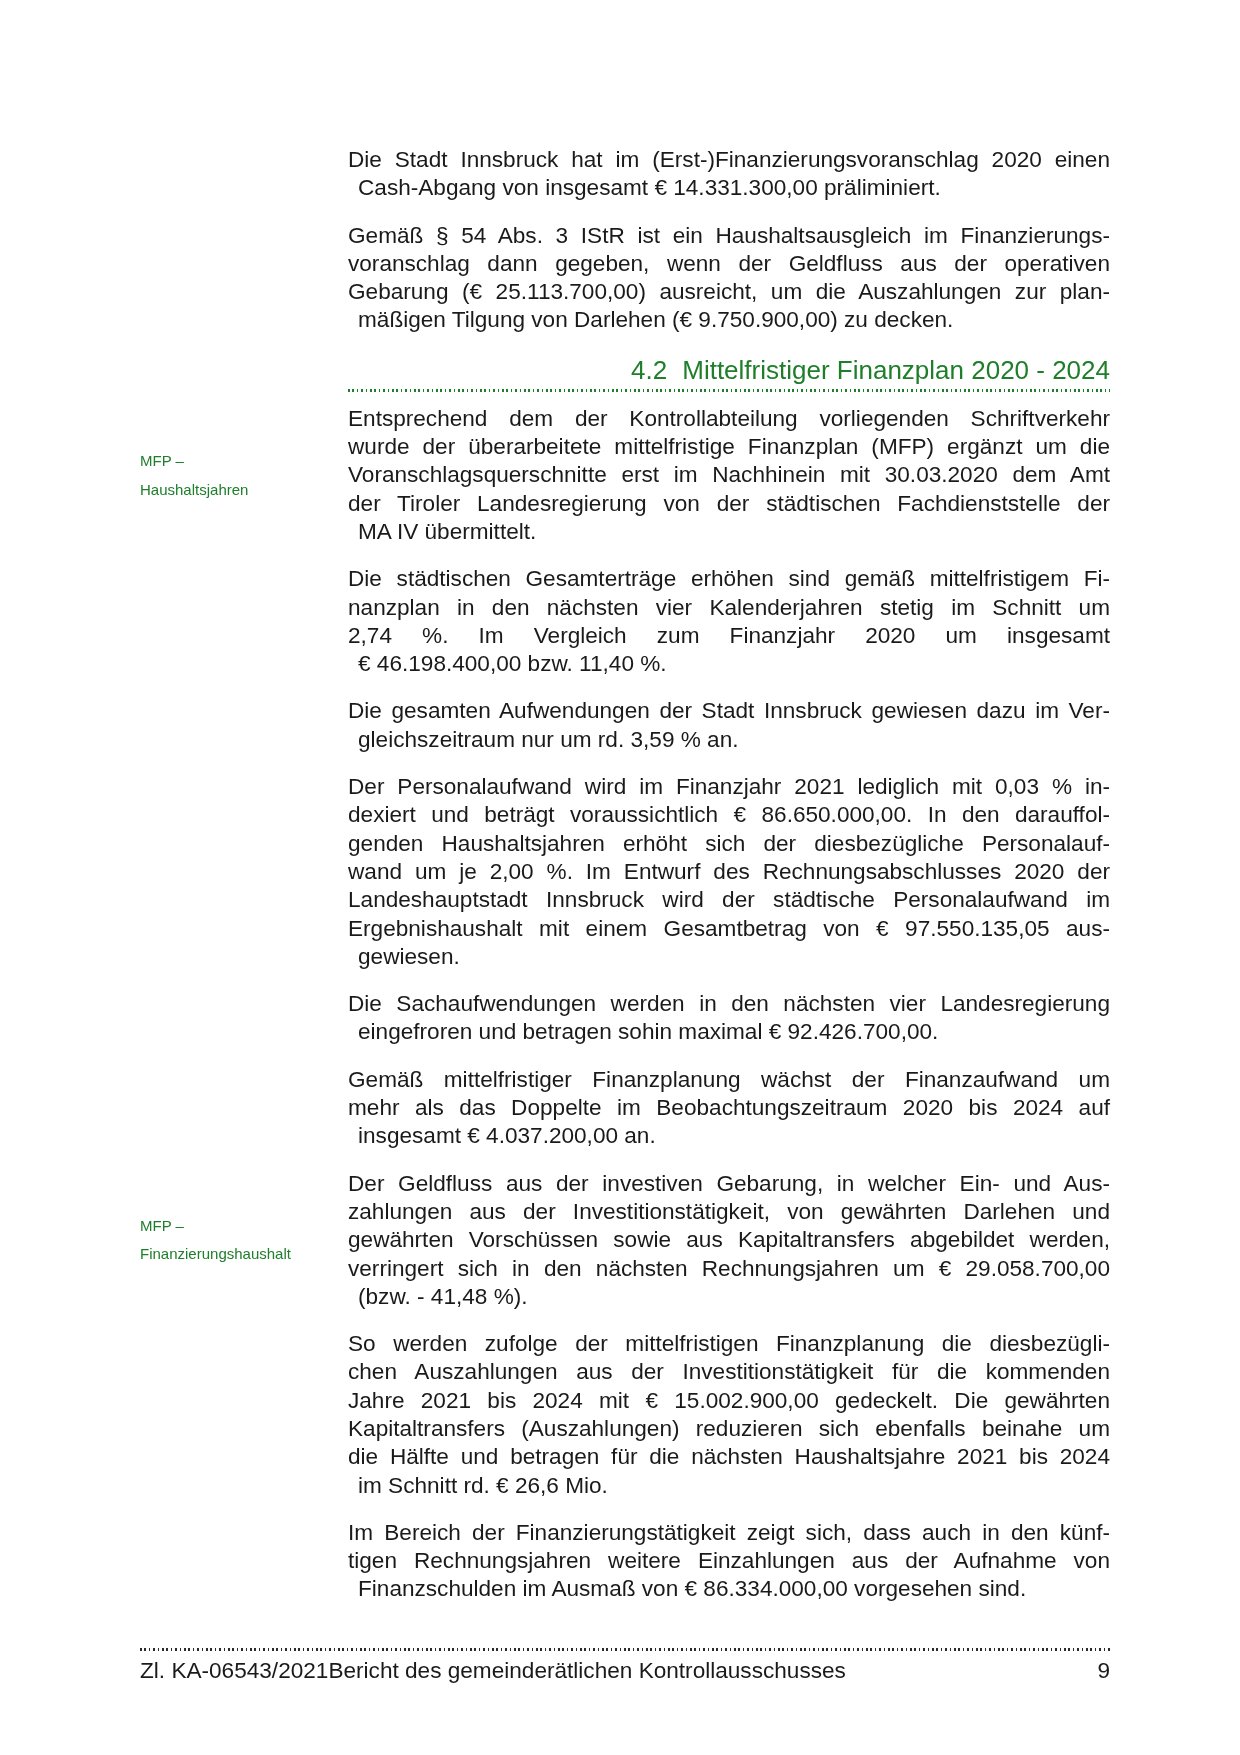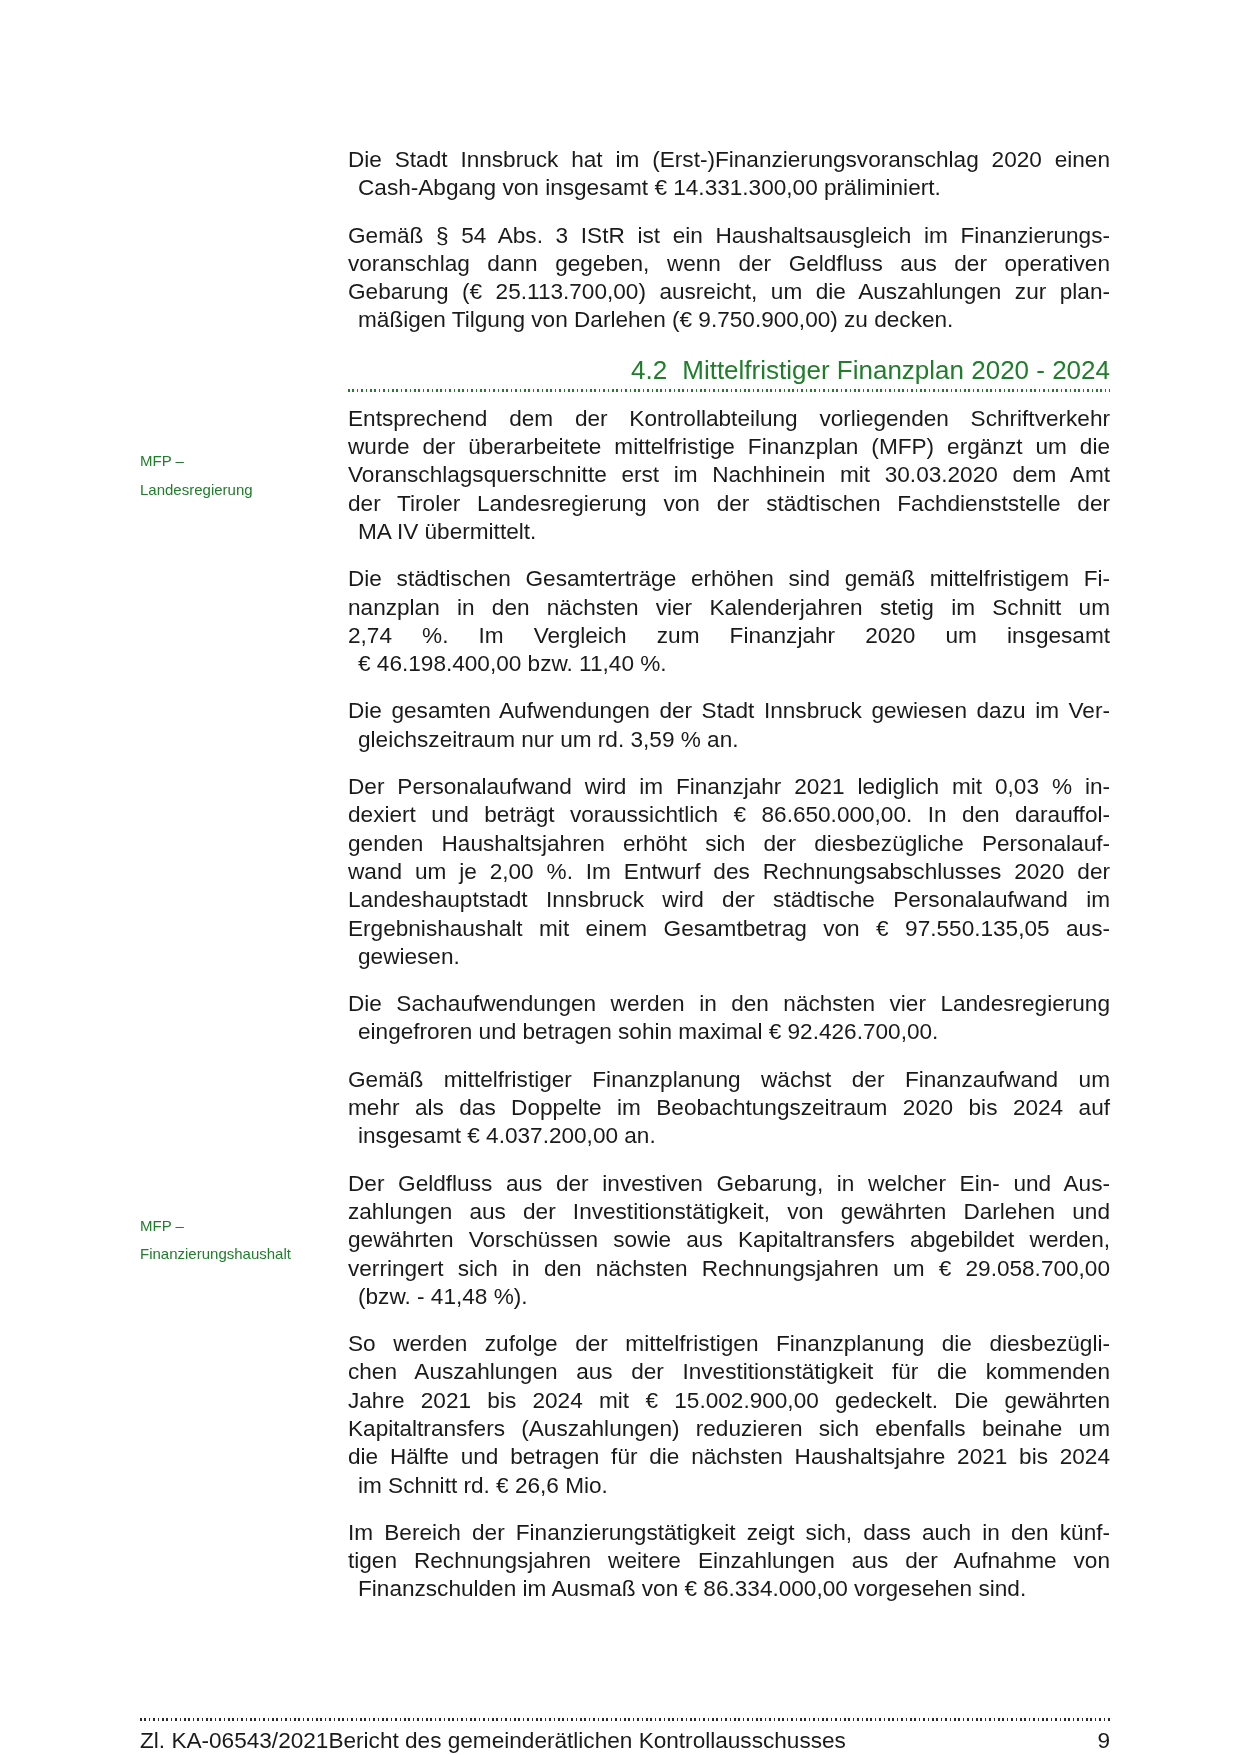--- a/index.html
+++ b/index.html
@@ -45,21 +45,21 @@
   }
   .heading .num { margin-right: 15px; }
   .heading-rule {
     height: 3px;
     margin-top: 2px;
     background-image: repeating-linear-gradient(90deg, var(--green) 0 1.6px, transparent 1.6px 4.4px);
   }
   .footer {
     position: absolute;
     left: 140px;
-    top: 1718px;
+    top: 1648px;
     width: 970px;
   }
   .footer-rule {
     height: 3px;
     background-image: repeating-linear-gradient(90deg, #2b2b2b 0 1.6px, transparent 1.6px 4.4px);
   }
   .footer-row {
     display: flex;
     align-items: baseline;
     margin-top: 6px;
@@ -95,21 +95,21 @@
       <div class="row heading-row">
         <div class="side"></div>
         <div class="col">
           <div class="heading"><span class="num">4.2</span><span>Mittelfristiger Finanzplan 2020 - 2024</span></div>
           <div class="heading-rule"></div>
         </div>
       </div>
       <div class="row">
         <div class="side">
           <div>MFP –</div>
-          <div>Landesregierung</div>
+          <div>Haushaltsjahren</div>
         </div>
         <div class="col">
           <div class="line">Entsprechend dem der Kontrollabteilung vorliegenden Schriftverkehr</div>
           <div class="line">wurde der überarbeitete mittelfristige Finanzplan (MFP) ergänzt um die</div>
           <div class="line">Voranschlagsquerschnitte erst im Nachhinein mit 30.03.2020 dem Amt</div>
           <div class="line">der Tiroler Landesregierung von der städtischen Fachdienststelle der</div>
           <div class="line last">MA IV übermittelt.</div>
         </div>
       </div>
       <div class="row">

